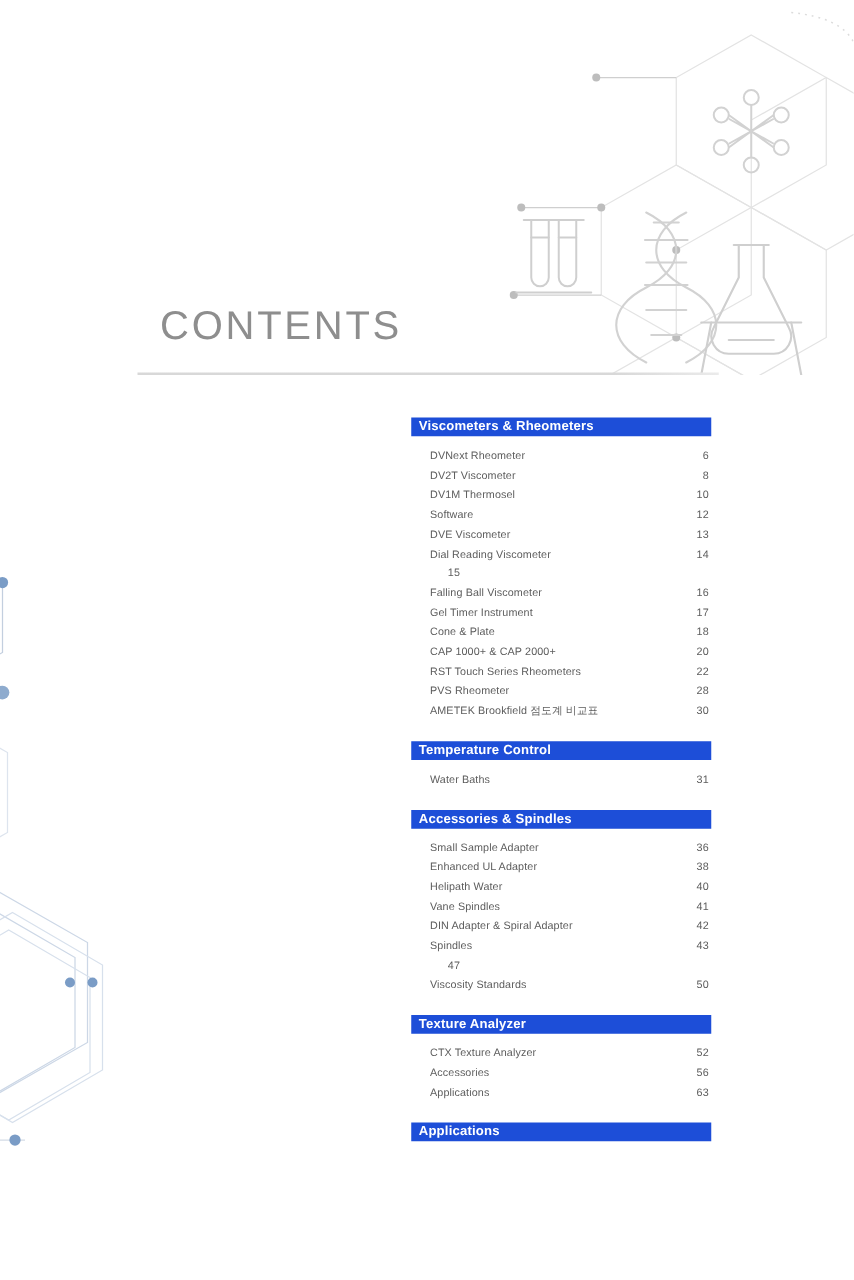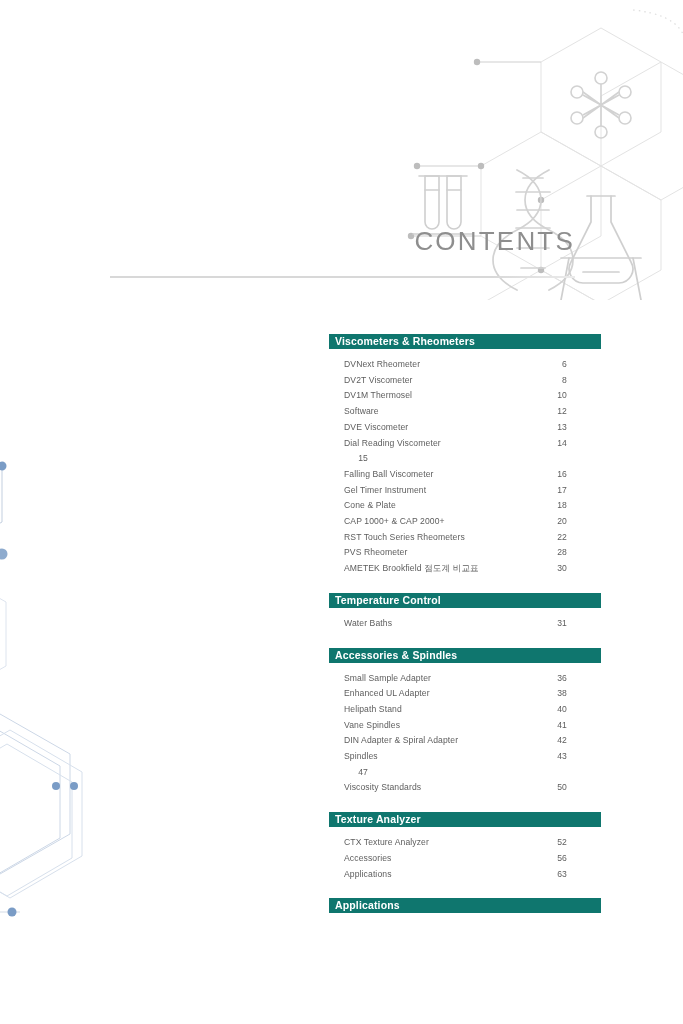--- a/index.html
+++ b/index.html
@@ -12,36 +12,36 @@
 
   
   .deco{position:absolute;pointer-events:none;}
   #deco-top-right{top:0;right:0;width:300px;height:300px;}
   #deco-left-mid{top:420px;left:-110px;width:230px;height:300px;}
   #deco-left-bottom{top:700px;left:-130px;width:300px;height:330px;}
 
   
   #contents-block{position:absolute;left:110px;top:228px;width:465px;}
   #page-title{
-    font-size:26px;letter-spacing:2.2px;color:#8e8e8e;font-weight:400;
-    line-height:1;margin:0;padding:0 0 4px 2px;white-space:nowrap;text-align:right;
+    font-size:32px;letter-spacing:2.2px;color:#8e8e8e;font-weight:400;
+    line-height:1;margin:16px;padding:0 0 4px 2px;white-space:nowrap;
   }
   #title-rule{
     margin-top:18px;height:2px;width:465px;
     background:linear-gradient(to right,#d8d8d8 0%,#d8d8d8 82%,#ebebeb 100%);
   }
 
   
   #toc{position:absolute;left:329px;top:334px;width:244px;}
   .toc-section{margin-bottom:0;}
   .section-bar{
-    background:#0f766e;color:#ffffff;
+    background:#1d4ed8;color:#ffffff;
     font-size:10.5px;font-weight:bold;letter-spacing:.15px;
     height:15px;line-height:15px;padding-left:6px;box-sizing:border-box;
-    width:272px;
+    width:240px;
   }
   .section-items{padding:8px 0 0 0;margin:0;list-style:none;}
   .toc-row{
     display:flex;align-items:center;
     font-size:8.6px;color:#5d5d5d;line-height:15.7px;
     padding-left:15px;box-sizing:border-box;letter-spacing:.1px;
   }
   .toc-row .t{flex:1 1 auto;white-space:nowrap;}
   .toc-row .p{flex:0 0 auto;width:24px;text-align:right;padding-right:6px;}
   .sec-gap{height:16px;}
@@ -259,21 +259,21 @@
       <ul class="section-items">
         <li class="toc-row">
           <span class="t">Small Sample Adapter</span>
           <span class="p">36</span>
         </li>
         <li class="toc-row">
           <span class="t">Enhanced UL Adapter</span>
           <span class="p">38</span>
         </li>
         <li class="toc-row">
-          <span class="t">Helipath Stand</span>
+          <span class="t">Helipath Water</span>
           <span class="p">40</span>
         </li>
         <li class="toc-row">
           <span class="t">Vane Spindles</span>
           <span class="p">41</span>
         </li>
         <li class="toc-row">
           <span class="t">DIN Adapter &amp; Spiral Adapter</span>
           <span class="p">42</span>
         </li>

